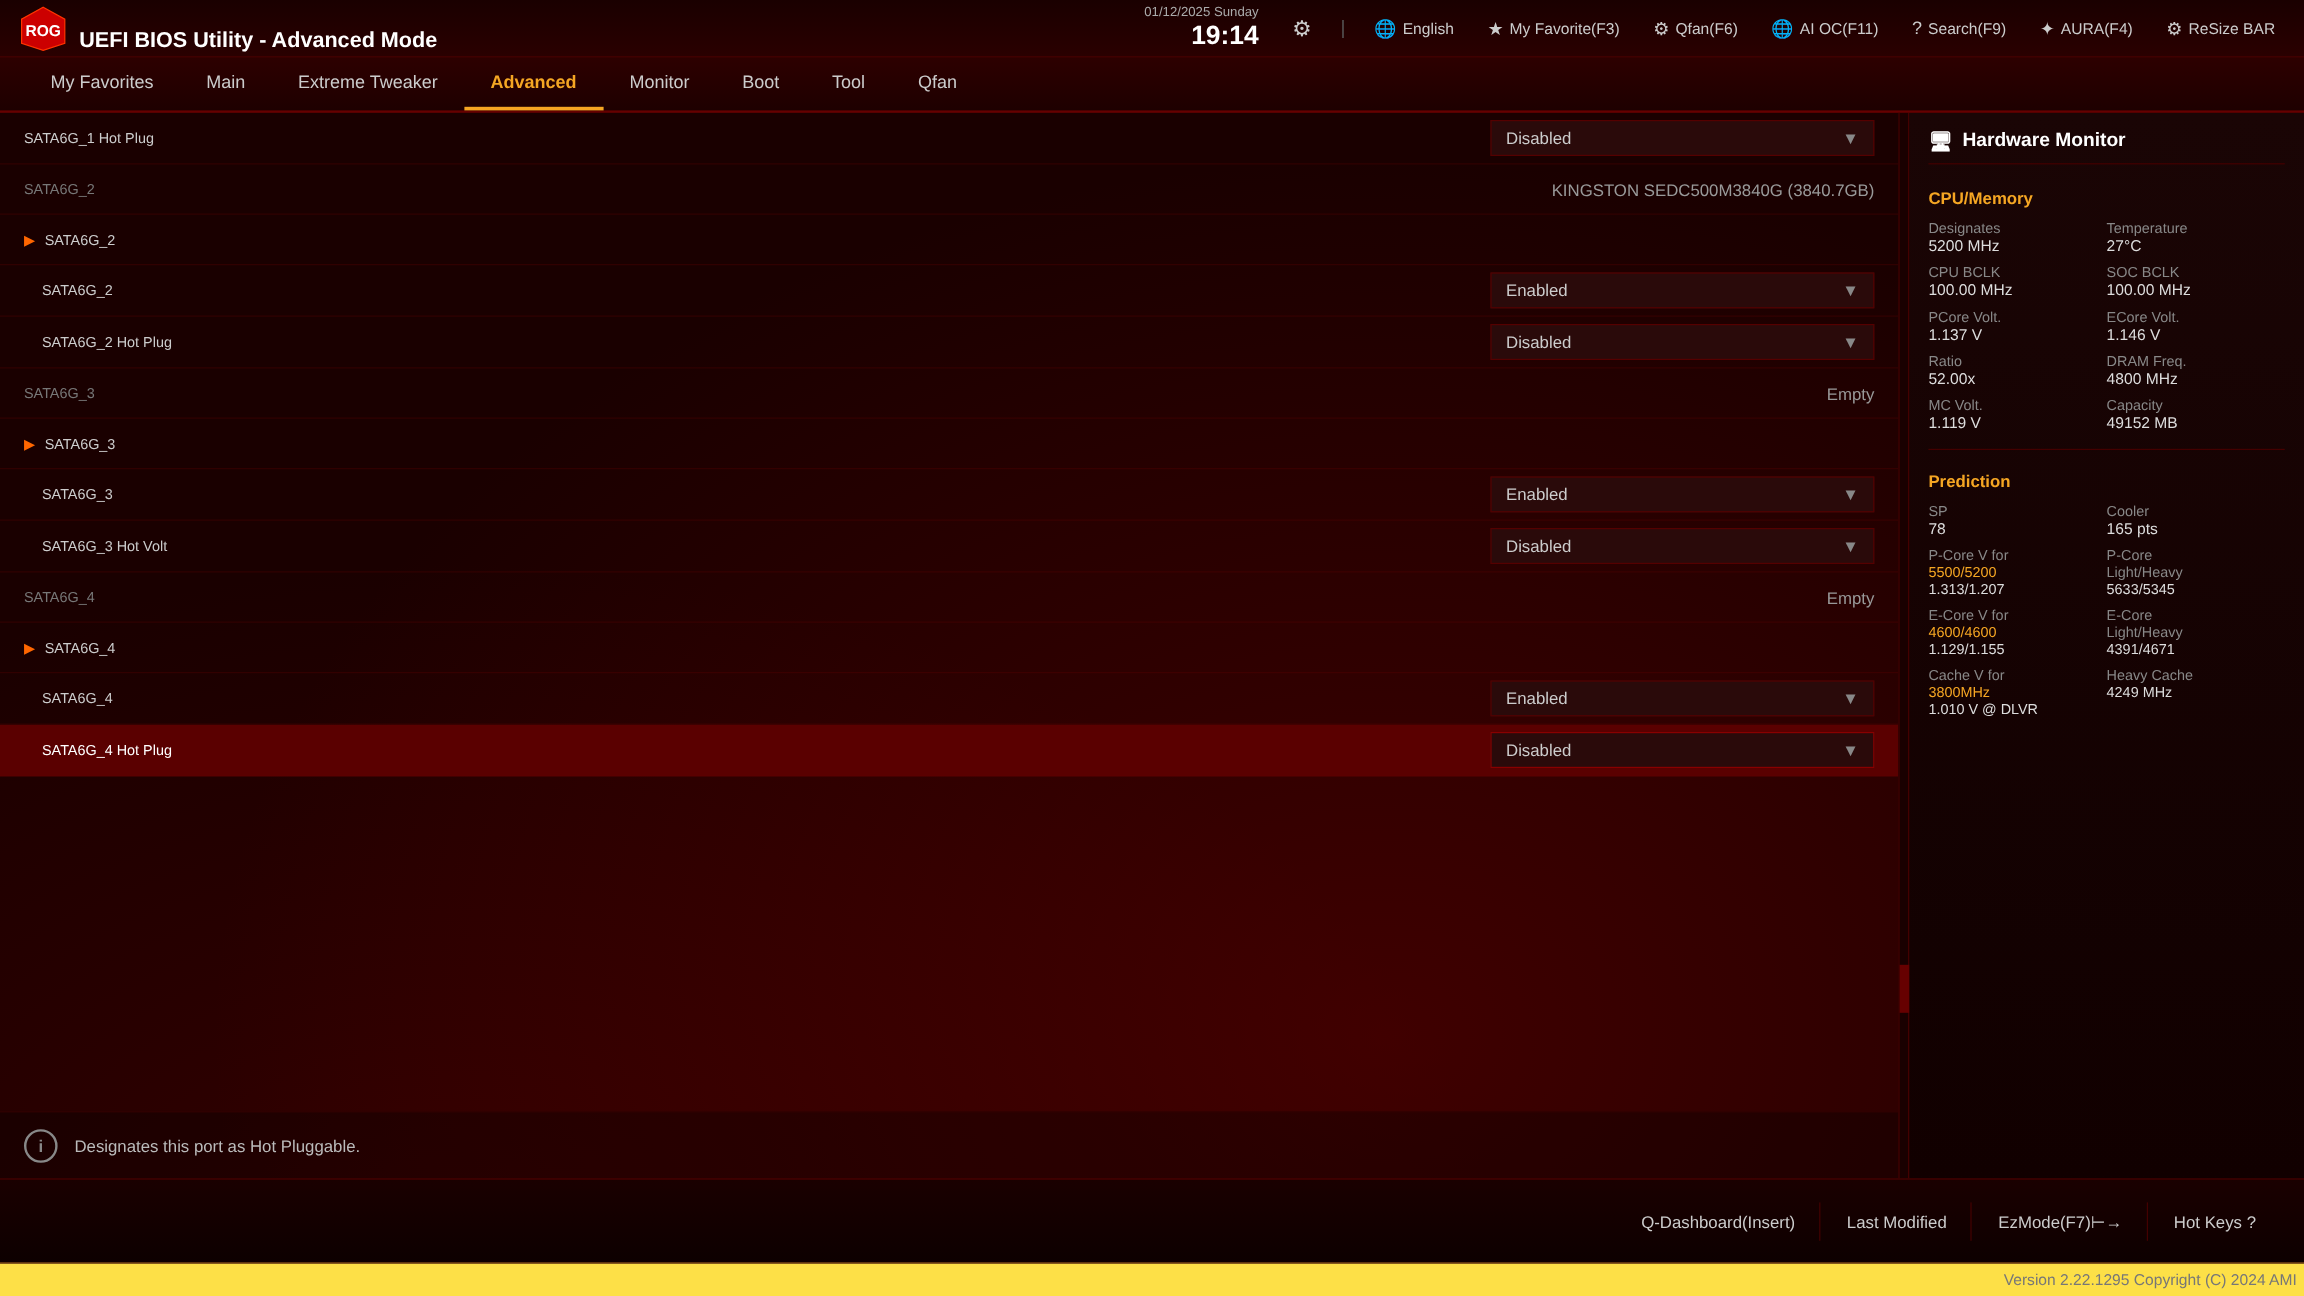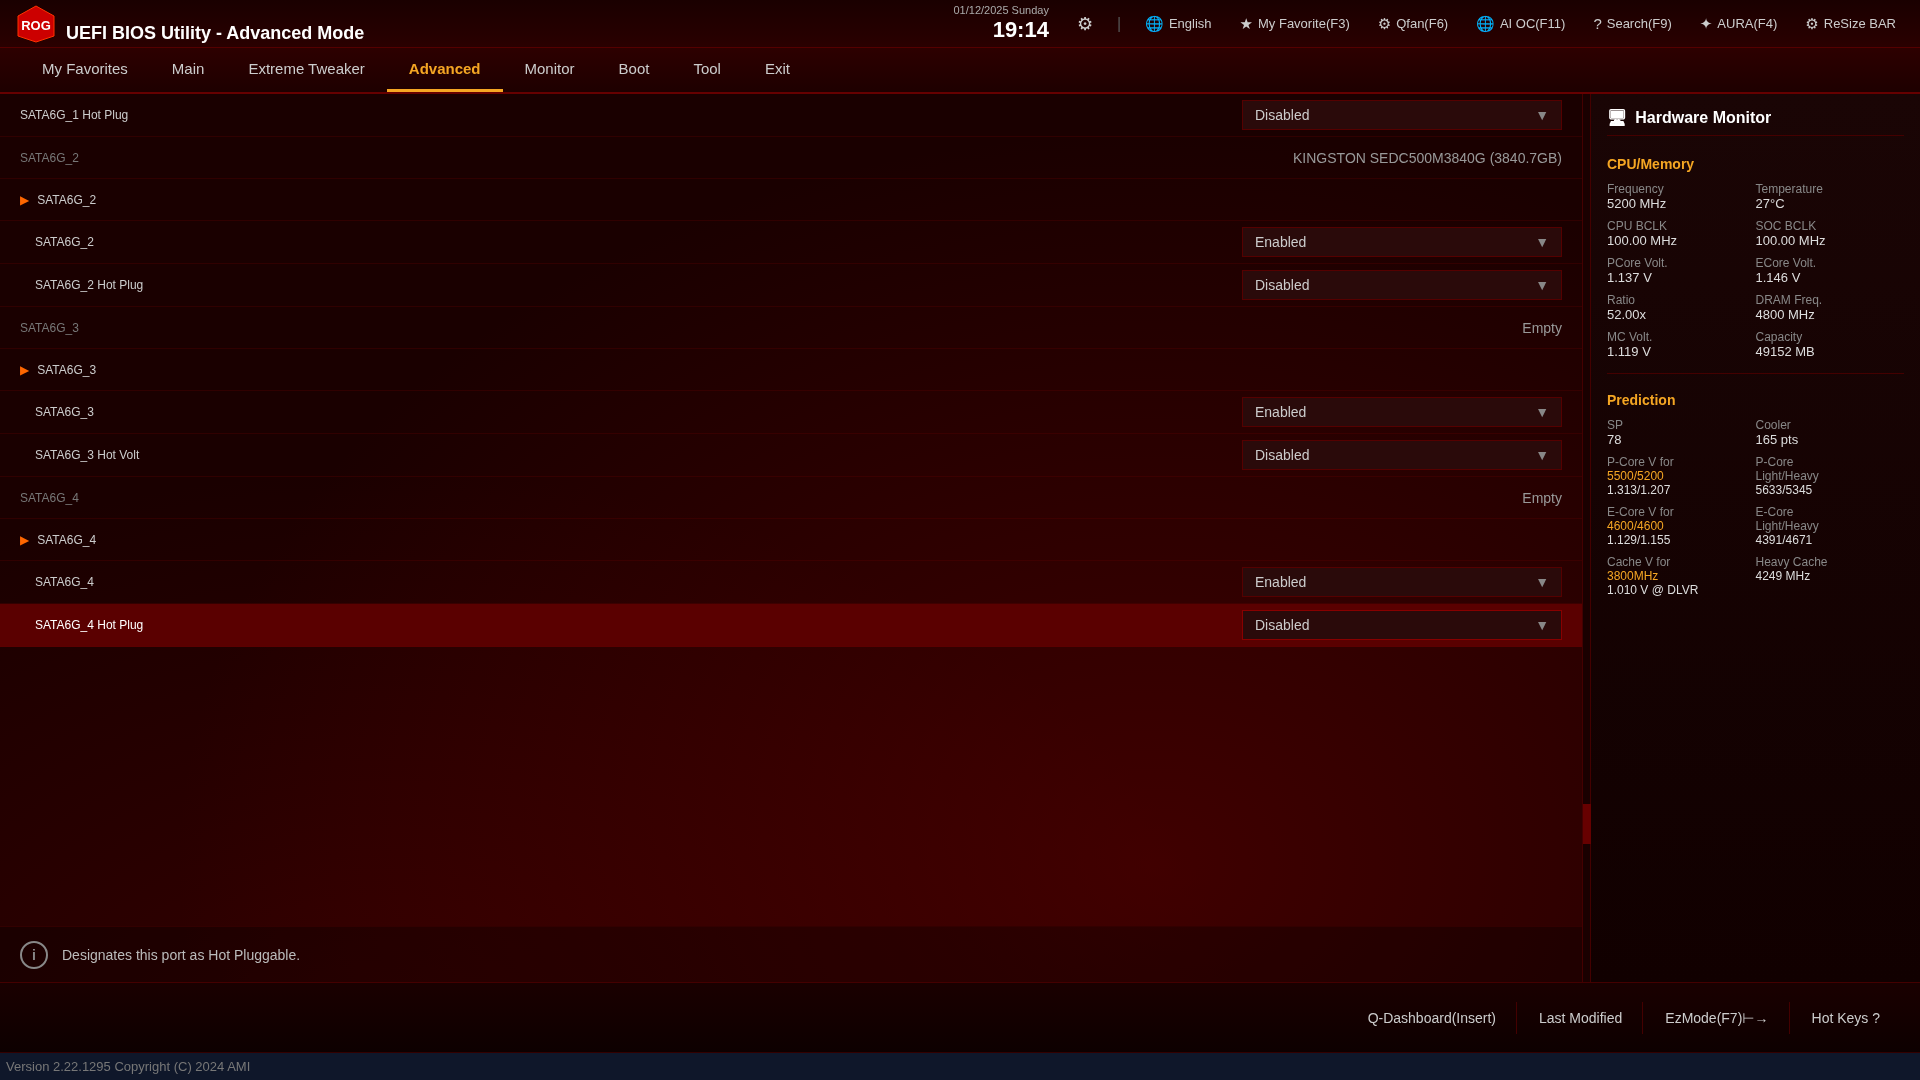--- a/index.html
+++ b/index.html
@@ -335,22 +335,22 @@
       background: linear-gradient(180deg, #1a0000 0%, #0d0000 100%);
       border-top: 1px solid #440000;
       display: flex;
       align-items: center;
       justify-content: space-between;
       padding: 0 20px;
       height: 70px;
     }
 
     .footer-bottom-bar {
-      background: #0f172a;
-      text-align: left;
+      background: #fde047;
+      text-align: right;
       padding: 6px;
       font-size: 13px;
       color: #777;
       border-top: 1px solid #330000;
     }
 
     .footer-btns {
       display: flex;
       align-items: center;
       gap: 2px;
@@ -424,21 +424,21 @@
   </div>
 
   <div class="navbar">
     <div class="nav-item">My Favorites</div>
     <div class="nav-item">Main</div>
     <div class="nav-item">Extreme Tweaker</div>
     <div class="nav-item active">Advanced</div>
     <div class="nav-item">Monitor</div>
     <div class="nav-item">Boot</div>
     <div class="nav-item">Tool</div>
-    <div class="nav-item">Exit</div>
+    <div class="nav-item">Qfan</div>
   </div>
 
   <div class="main-content">
 
     <div class="content-panel">
       <div class="settings-list">
 
         <div class="setting-row">
           <span class="row-label">SATA6G_1 Hot Plug</span>
           <div class="dropdown">
@@ -540,21 +540,21 @@
     <div class="hw-monitor">
       <div class="hw-monitor-title">
         <span>🖥</span>
         <span>Hardware Monitor</span>
       </div>
 
       <div class="hw-section-title">CPU/Memory</div>
 
       <div class="hw-row">
         <div class="hw-col">
-          <span class="hw-label">Frequency</span>
+          <span class="hw-label">Designates</span>
           <span class="hw-value">5200 MHz</span>
         </div>
         <div class="hw-col">
           <span class="hw-label">Temperature</span>
           <span class="hw-value">27°C</span>
         </div>
       </div>
 
       <div class="hw-row">
         <div class="hw-col">

